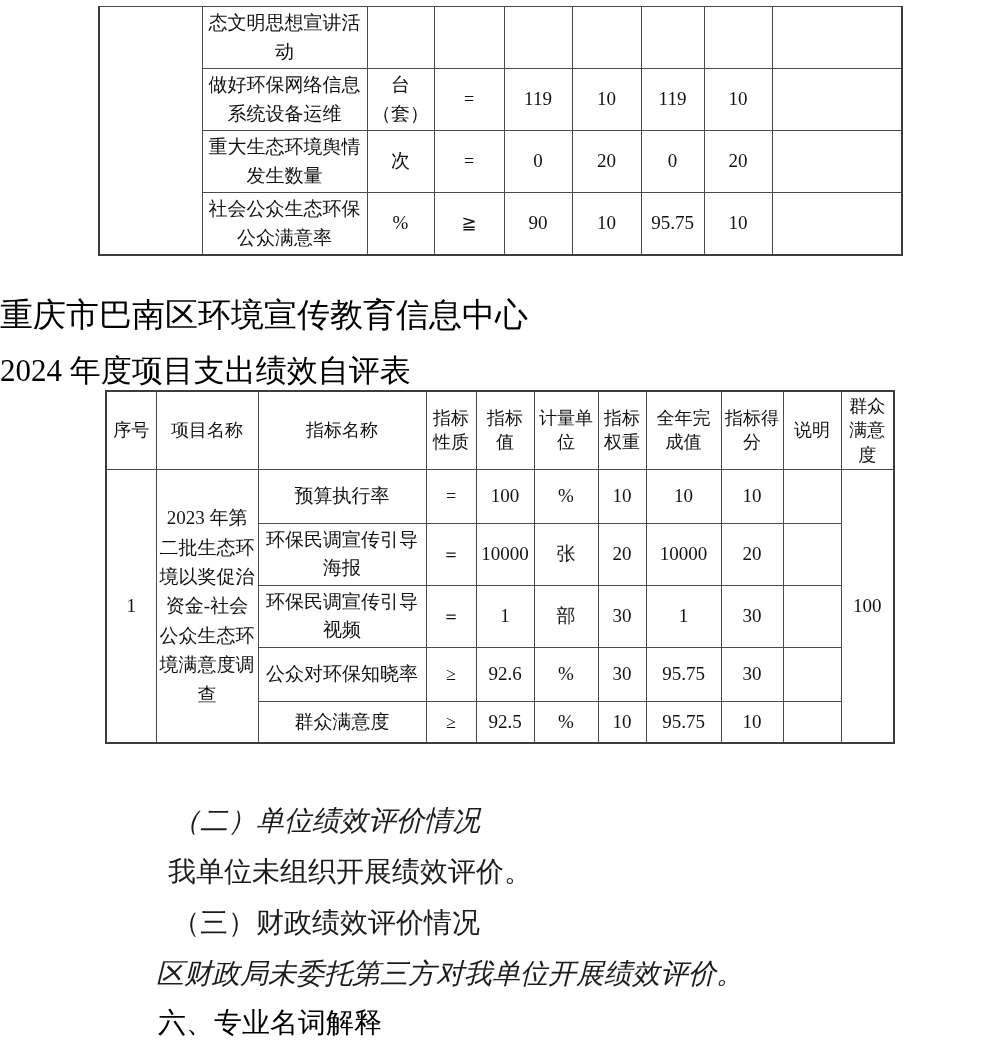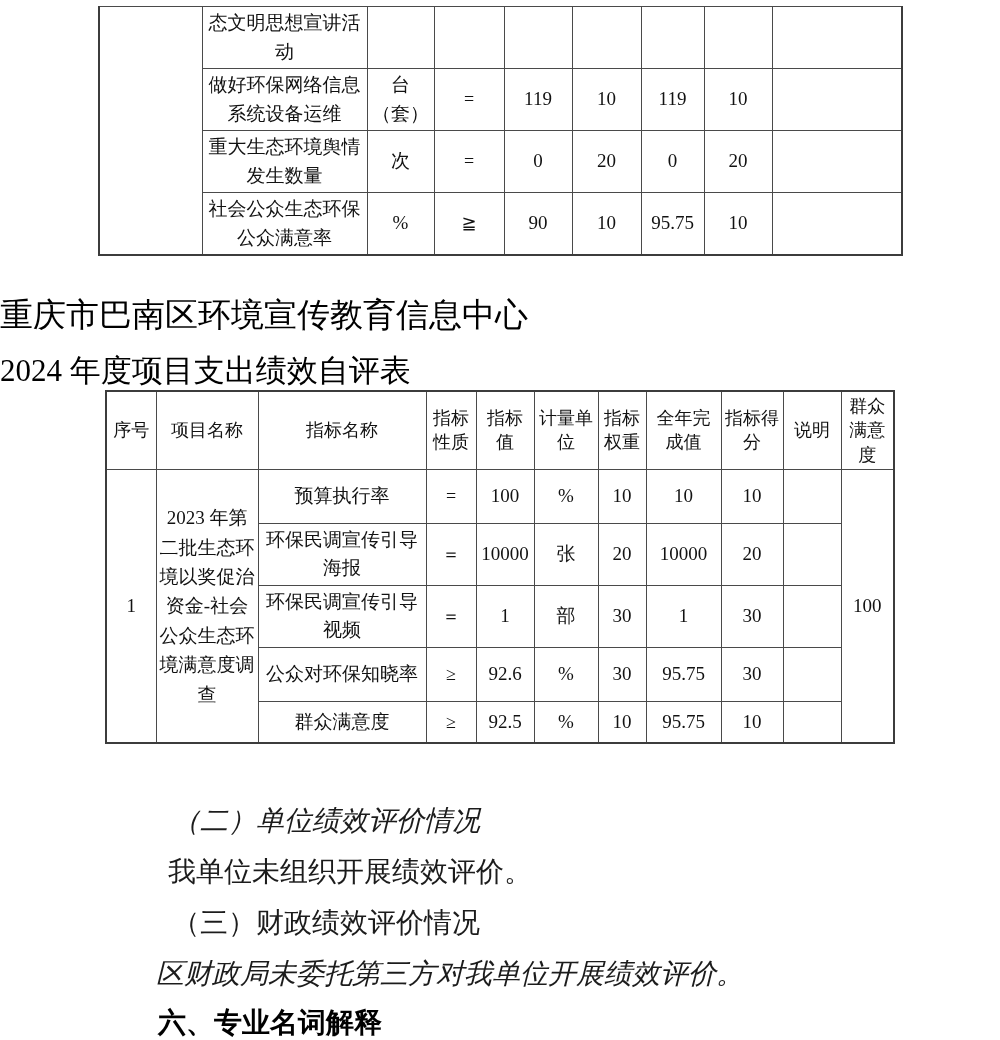--- a/index.html
+++ b/index.html
@@ -44,21 +44,21 @@
   #title-line-2{top:350px;font-size:31px;}
   
   .para{
     position:absolute;font-size:28px;line-height:1.2;color:#1c1c1c;
     font-family:"Liberation Serif","DejaVu Serif",serif;white-space:nowrap;
   }
   #para-h2{top:804px;left:172px;font-style:italic;}
   #para-p2{top:855px;left:168px;}
   #para-h3{top:906px;left:172px;}
   #para-p3{top:957px;left:156px;font-style:italic;}
-  #para-h6{top:1006px;left:158px;font-family:"Liberation Sans","DejaVu Sans",sans-serif;font-weight:bold;color:#000;}
+  #para-h6{top:1006px;left:158px;font-family:"Liberation Sans","DejaVu Sans",sans-serif;font-weight:normal;color:#000;}
 </style>
 </head>
 <body>
 
 <table id="table1" class="doc-table">
   <colgroup>
     <col style="width:103px">
       <col style="width:165px">
       <col style="width:67px">
     <col style="width:70px">

